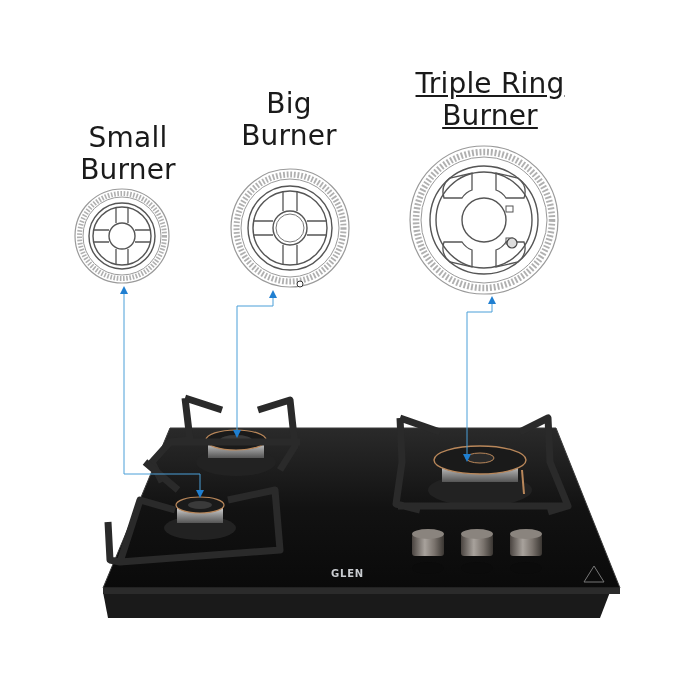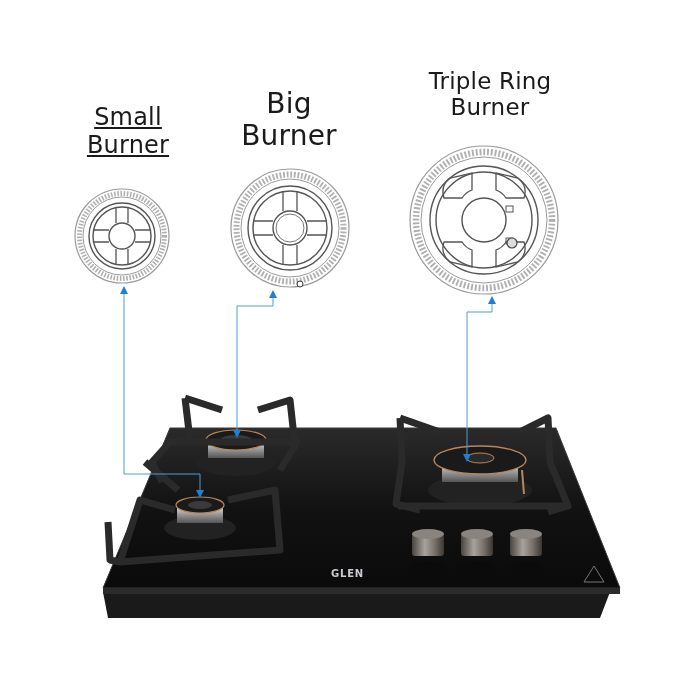--- a/index.html
+++ b/index.html
@@ -6,29 +6,29 @@
   body { width:700px; height:700px; position:relative; overflow:hidden; font-family:"Liberation Sans", sans-serif; }
   .label { position:absolute; text-align:center; color:#1a1a1a; font-family:"DejaVu Sans", sans-serif; font-weight:400; line-height:1.15; letter-spacing:0.2px; }
   .label span { display:block; }
   .diagram { position:absolute; }
   .leader { position:absolute; left:0; top:0; }
   .brand { position:absolute; color:#c9ccd0; font-family:"DejaVu Sans", sans-serif; font-weight:700; font-size:10px; letter-spacing:0.8px; }
 </style>
 </head>
 <body>
 
-<div class="label" style="left:70px; top:104px; width:116px; font-size:24px;text-decoration:underline;">
+<div class="label" style="left:70px; top:122px; width:116px; font-size:28px;">
   <span>Small</span>
   <span>Burner</span>
 </div>
 <div class="label" style="left:229px; top:88px; width:120px; font-size:28px;text-align:center;">
   <span>Big</span>
   <span>Burner</span>
 </div>
-<div class="label" style="left:400px; top:68px; width:180px; font-size:23px;">
+<div class="label" style="left:400px; top:68px; width:180px; font-size:28px;text-decoration:underline;">
   <span>Triple Ring</span>
   <span>Burner</span>
 </div>
 
 <svg class="diagram" style="left:72px; top:186px;" width="100" height="100" viewBox="0 0 100 100">
   <circle cx="50" cy="50" r="47" fill="none" stroke="#9a9a9a" stroke-width="1.2"></circle>
   <circle cx="50" cy="50" r="42.5" fill="none" stroke="#b0b0b0" stroke-width="5" stroke-dasharray="1.6 1.6"></circle>
   <circle cx="50" cy="50" r="39" fill="none" stroke="#9a9a9a" stroke-width="1"></circle>
   <circle cx="50" cy="50" r="33" fill="none" stroke="#555" stroke-width="1.4"></circle>
   <circle cx="50" cy="50" r="29" fill="none" stroke="#555" stroke-width="1.4"></circle>

